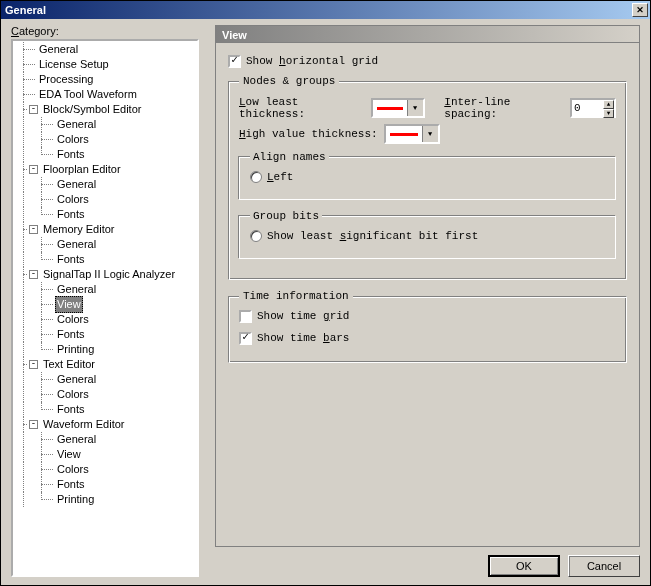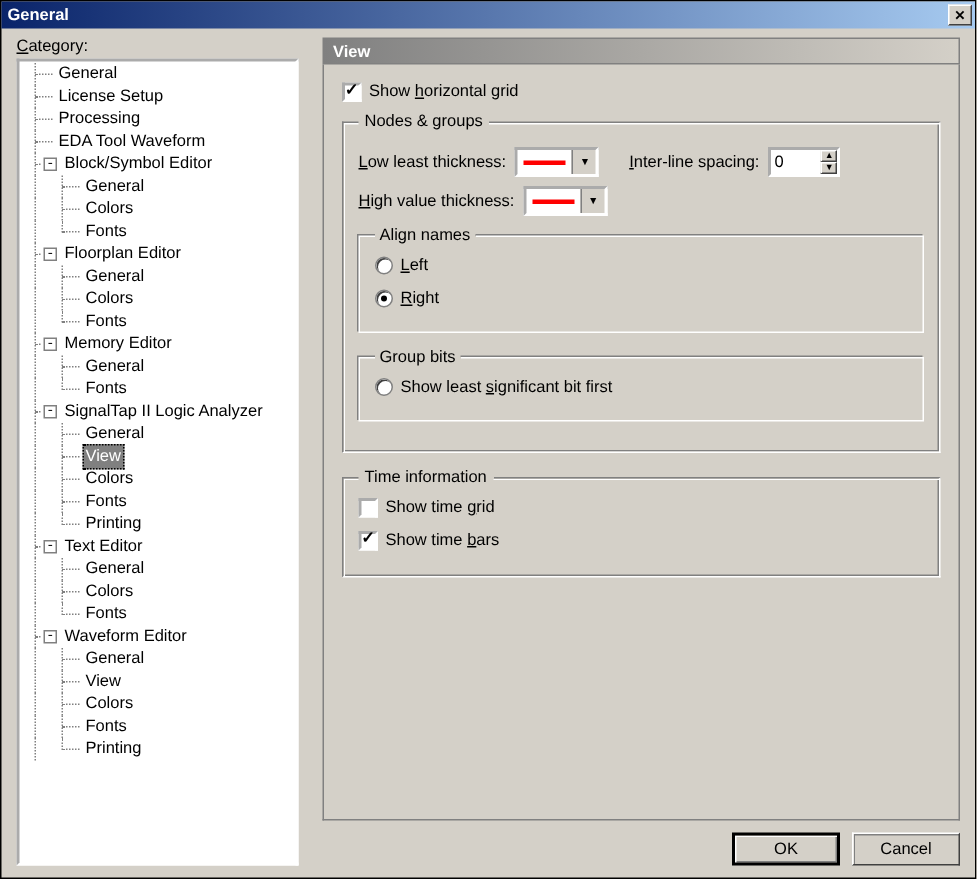--- a/index.html
+++ b/index.html
@@ -129,20 +129,21 @@
     height:18px; line-height:18px;
     padding-left:6px;
     border:1px solid #808080;
   }
   .panel {
     flex:1;
     border:1px solid #808080;
     border-top:none;
     padding:10px 12px;
     overflow:hidden;
+    font-family:Liberation Mono, monospace;
   }
   .chk-row { display:flex; align-items:center; height:16px; margin-bottom:6px; }
   .chk {
     width:13px; height:13px;
     border:2px inset #fff;
     background:#fff;
     margin-right:5px;
     display:inline-flex; align-items:center; justify-content:center;
     font-size:12px; line-height:10px;
     font-weight:bold;
@@ -524,24 +525,20 @@
                   <div class="swatch"></div>
                   <div class="arrow"></div>
                 </div>
             </div>
             <fieldset class="inner-fs">
               <legend>Align names</legend>
               <div class="chk-row">
                 <span class="radio"></span>
                 <span><span class="ul">L</span><span>eft</span></span>
               </div>
-              <div class="chk-row">
-                <span class="radio checked"></span>
-                <span><span class="ul">R</span><span>ight</span></span>
-              </div>
             </fieldset>
             <fieldset class="inner-fs">
               <legend>Group bits</legend>
               <div class="chk-row">
                 <span class="radio"></span>
                 <span><span>Show least </span><span class="ul">s</span><span>ignificant bit first</span></span>
               </div>
             </fieldset>
           </fieldset>
 

